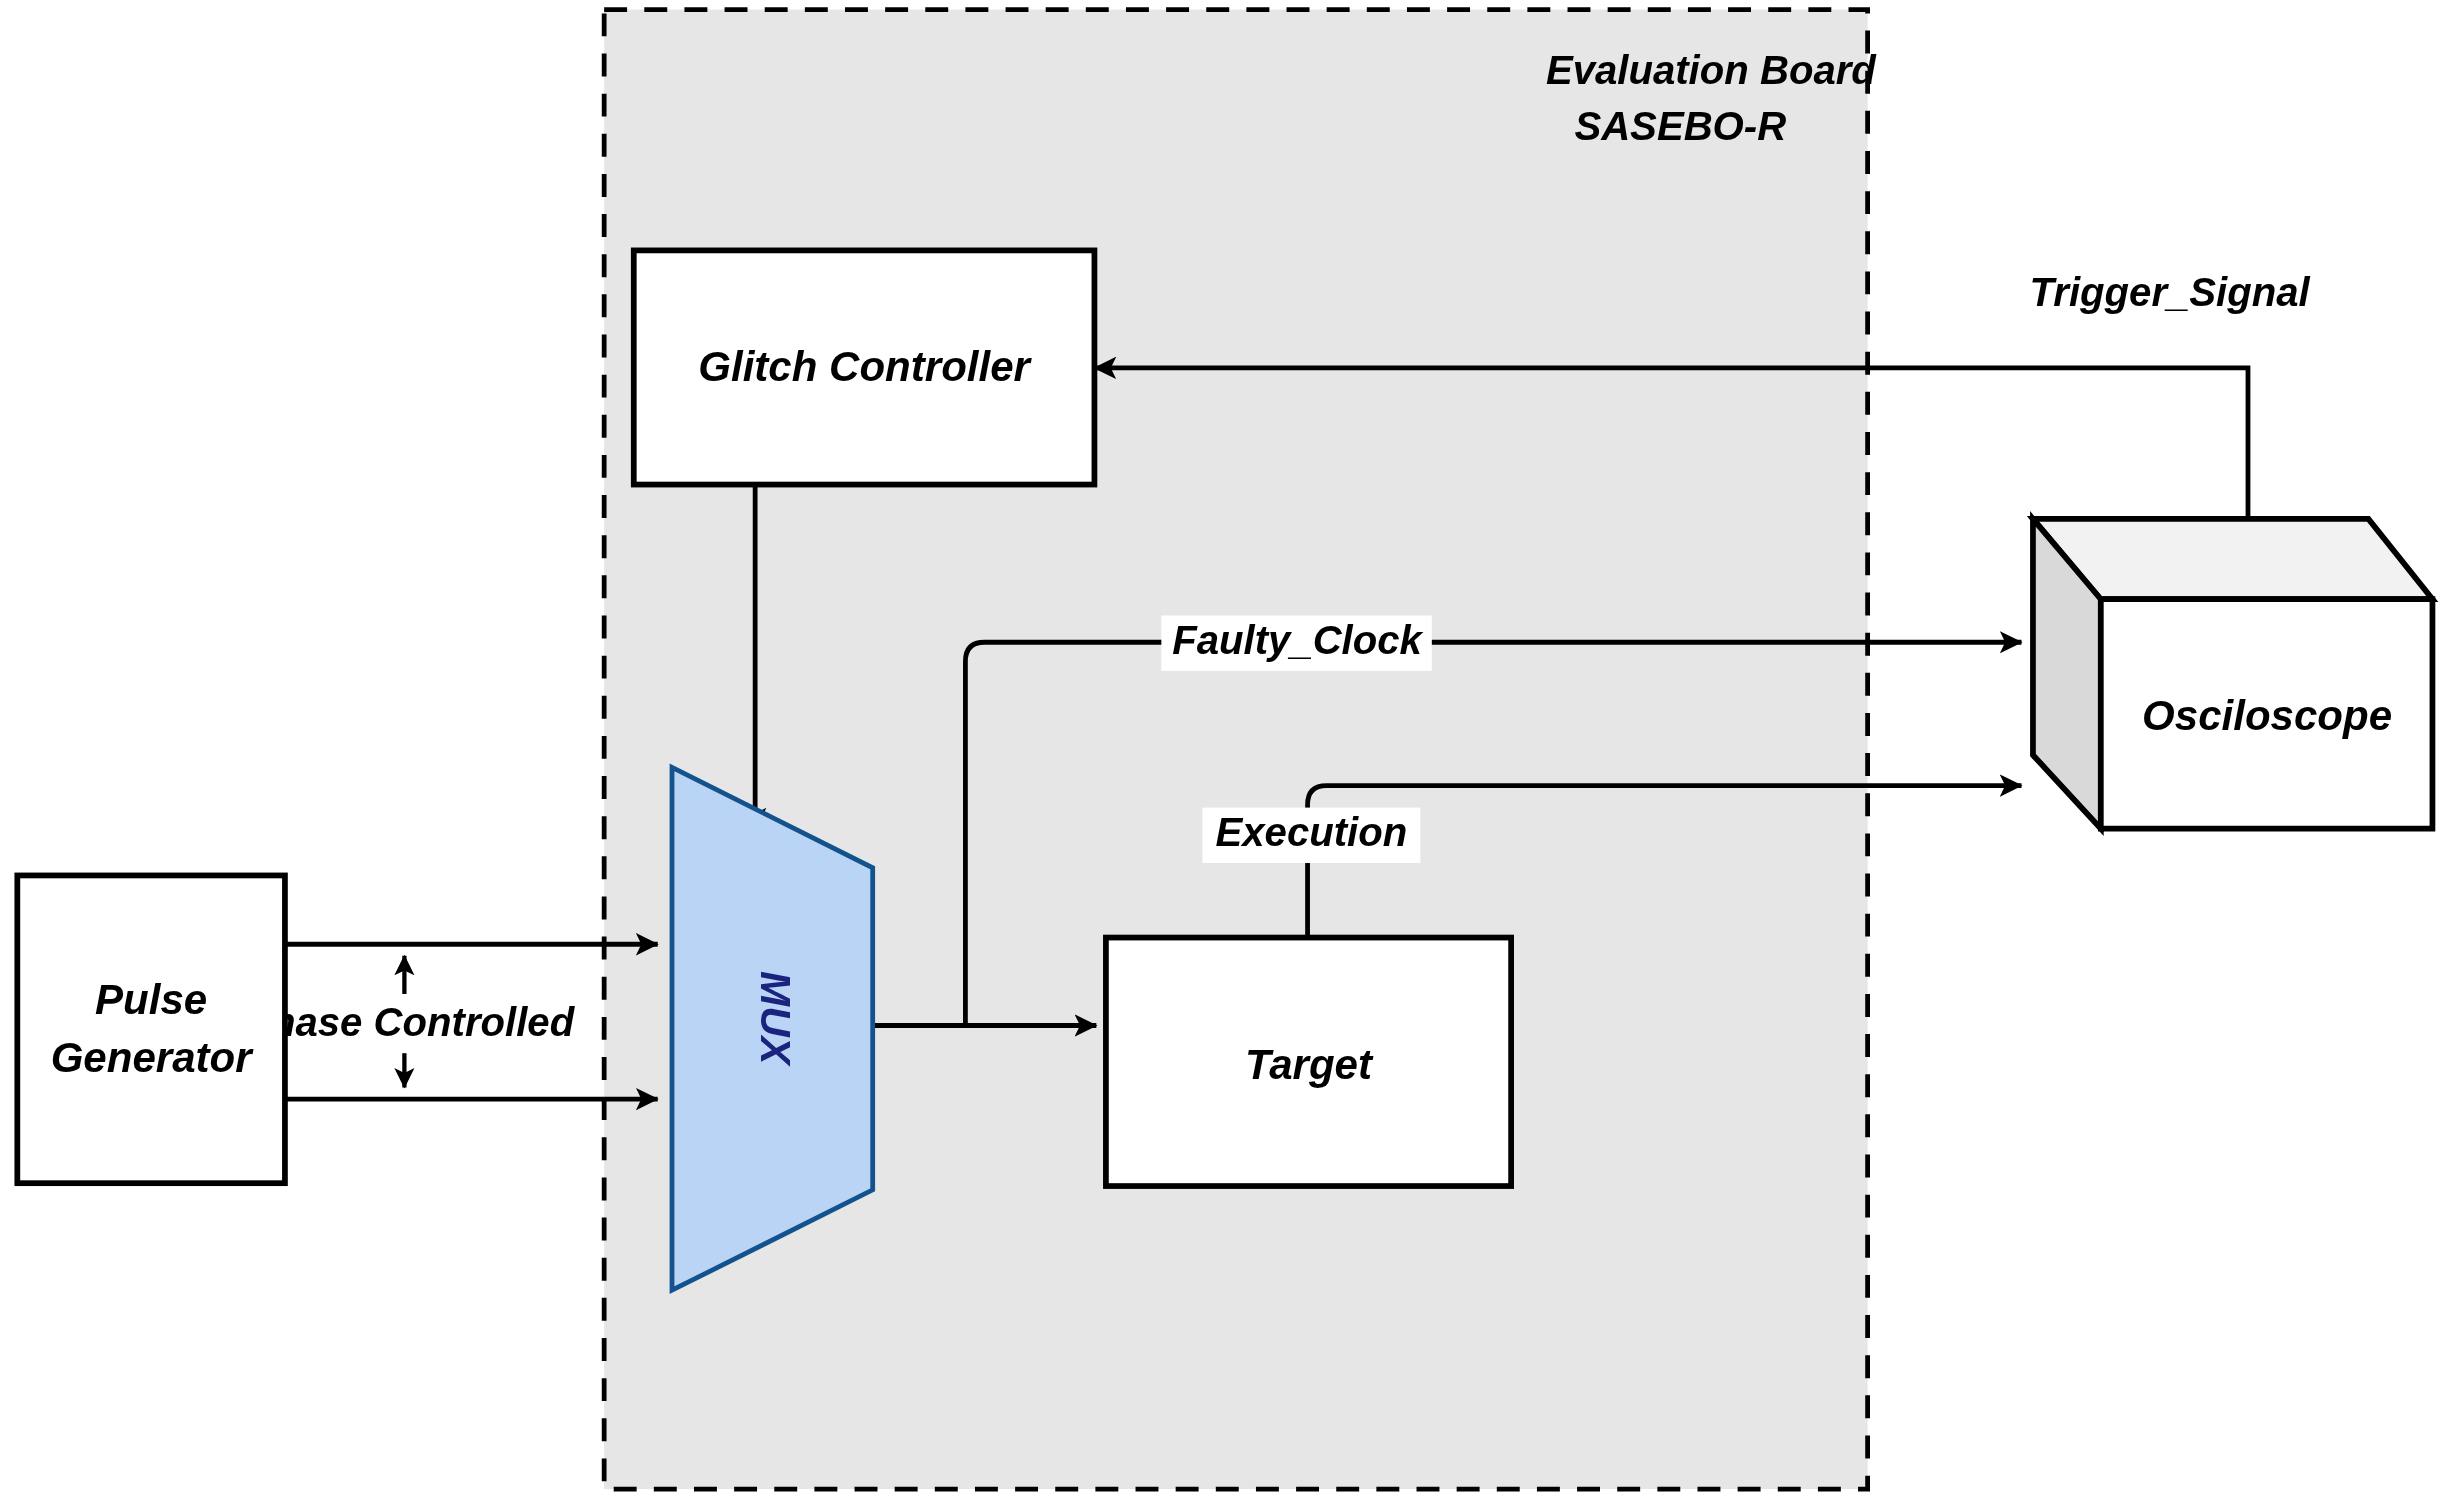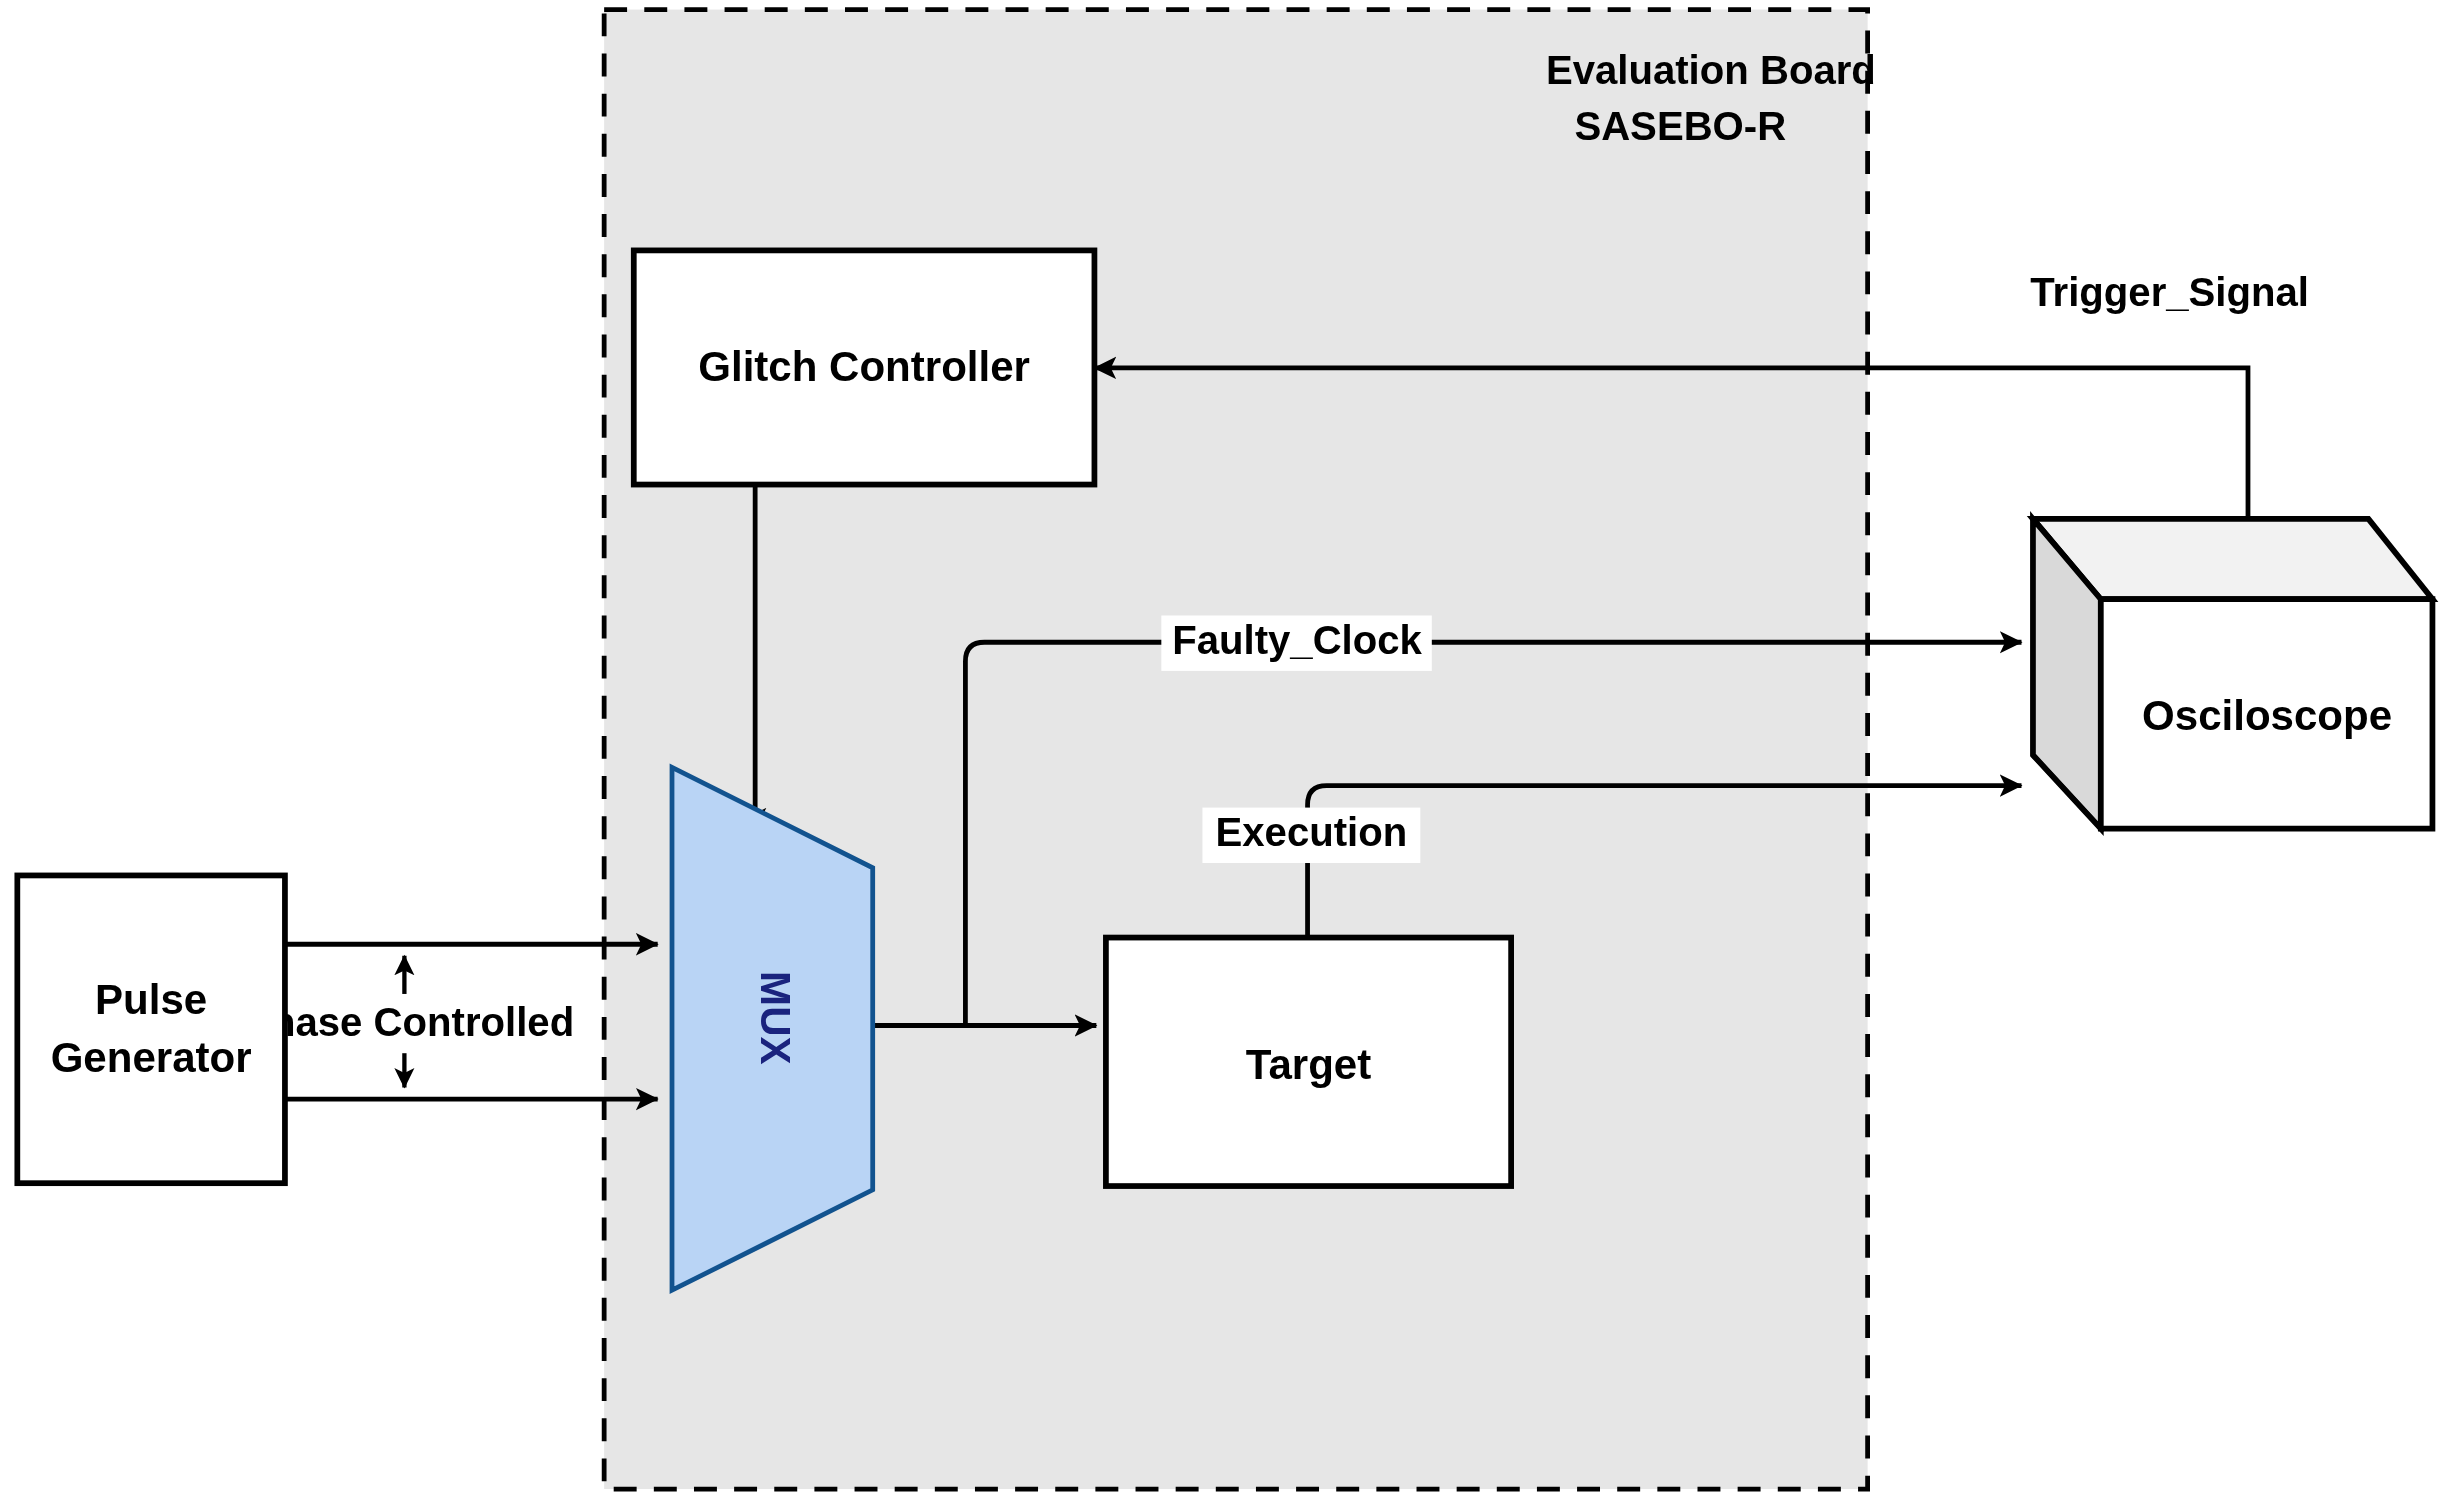--- a/index.html
+++ b/index.html
@@ -10,20 +10,21 @@
   }
   body {
     font-family: "Liberation Sans", sans-serif;
   }
   #stage {
     position: relative;
     width: 2445px;
     height: 1511px;
     background: #ffffff;
     overflow: hidden;
+    font-style: italic;
   }
   #diagram-svg {
     position: absolute;
     left: 0;
     top: 0;
     width: 2445px;
     height: 1511px;
   }
   .node-label {
     font-family: "Liberation Sans", sans-serif;

